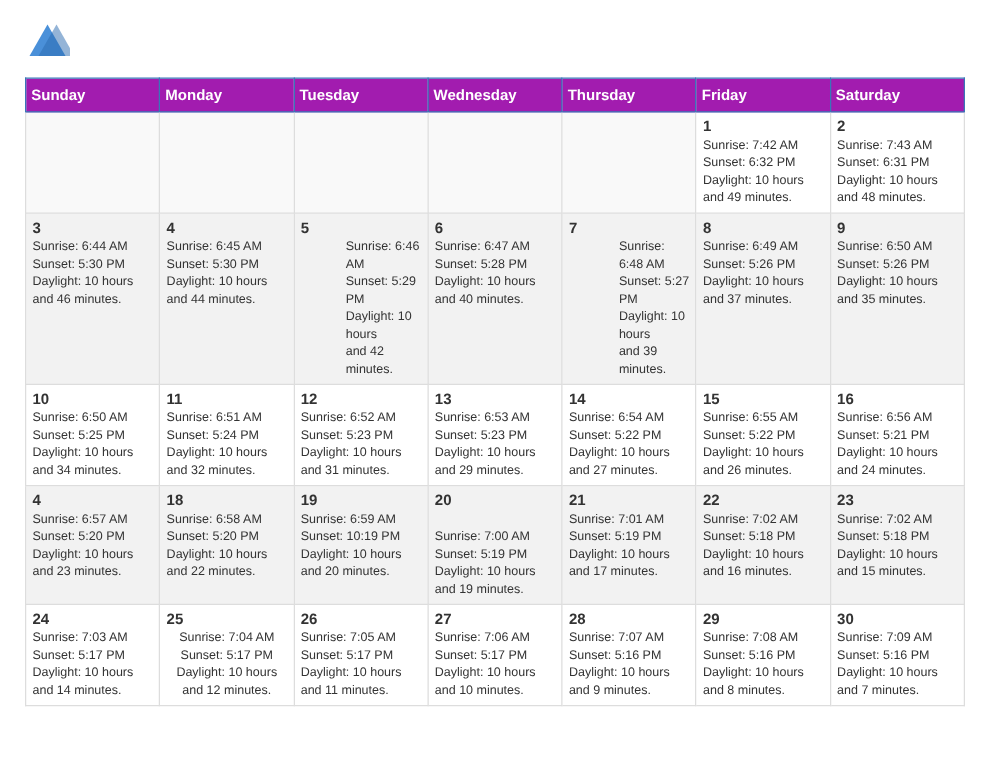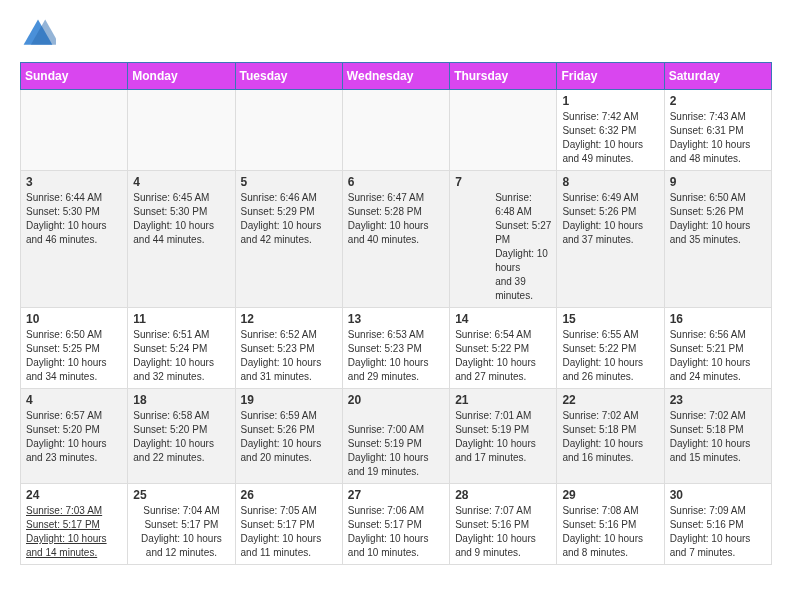--- a/index.html
+++ b/index.html
@@ -57,21 +57,21 @@
       font-size: 14px;
       color: #555;
       margin-top: 2px;
     }
     .calendar {
       width: 100%;
       border-collapse: collapse;
       border: 1px solid #ccc;
     }
     .calendar th {
-      background-color: #d946ef;
+      background-color: #a21caf;
       color: white;
       font-size: 12px;
       font-weight: bold;
       padding: 6px 4px;
       text-align: left;
       border: 1px solid #3a76b8;
     }
     .calendar td {
       border: 1px solid #ddd;
       vertical-align: top;
@@ -168,21 +168,21 @@
           </td>
           <td>
             <span class="day-number">4</span>
             <div class="day-info" style="white-space: pre-line;">Sunrise: 6:45 AM
 Sunset: 5:30 PM
 Daylight: 10 hours
 and 44 minutes.</div>
           </td>
           <td>
             <span class="day-number">5</span>
-            <div class="day-info" style="white-space: pre-line;">Sunrise: 6:46 AM
+            <div class="day-info" style="white-space: pre-line; margin-left: 36px;">Sunrise: 6:46 AM
 Sunset: 5:29 PM
 Daylight: 10 hours
 and 42 minutes.</div>
           </td>
           <td>
             <span class="day-number">6</span>
             <div class="day-info" style="white-space: pre-line;">Sunrise: 6:47 AM
 Sunset: 5:28 PM
 Daylight: 10 hours
 and 40 minutes.</div>
@@ -271,21 +271,21 @@
           <td>
             <span class="day-number">18</span>
             <div class="day-info" style="white-space: pre-line;">Sunrise: 6:58 AM
 Sunset: 5:20 PM
 Daylight: 10 hours
 and 22 minutes.</div>
           </td>
           <td>
             <span class="day-number">19</span>
             <div class="day-info" style="white-space: pre-line;">Sunrise: 6:59 AM
-Sunset: 5:26 PM
+Sunset: 10:19 PM
 Daylight: 10 hours
 and 20 minutes.</div>
           </td>
           <td>
             <span class="day-number">20</span>
             <div class="day-info" style="white-space: pre-line; margin-top: 16px;">Sunrise: 7:00 AM
 Sunset: 5:19 PM
 Daylight: 10 hours
 and 19 minutes.</div>
           </td>
@@ -307,21 +307,21 @@
             <span class="day-number">23</span>
             <div class="day-info" style="white-space: pre-line;">Sunrise: 7:02 AM
 Sunset: 5:18 PM
 Daylight: 10 hours
 and 15 minutes.</div>
           </td>
         </tr>
         <tr class="row-bg-white">
           <td>
             <span class="day-number">24</span>
-            <div class="day-info" style="white-space: pre-line; text-decoration: underline;">Sunrise: 7:03 AM
+            <div class="day-info" style="white-space: pre-line;">Sunrise: 7:03 AM
 Sunset: 5:17 PM
 Daylight: 10 hours
 and 14 minutes.</div>
           </td>
           <td>
             <span class="day-number">25</span>
             <div class="day-info" style="white-space: pre-line; text-align: center;">Sunrise: 7:04 AM
 Sunset: 5:17 PM
 Daylight: 10 hours
 and 12 minutes.</div>

